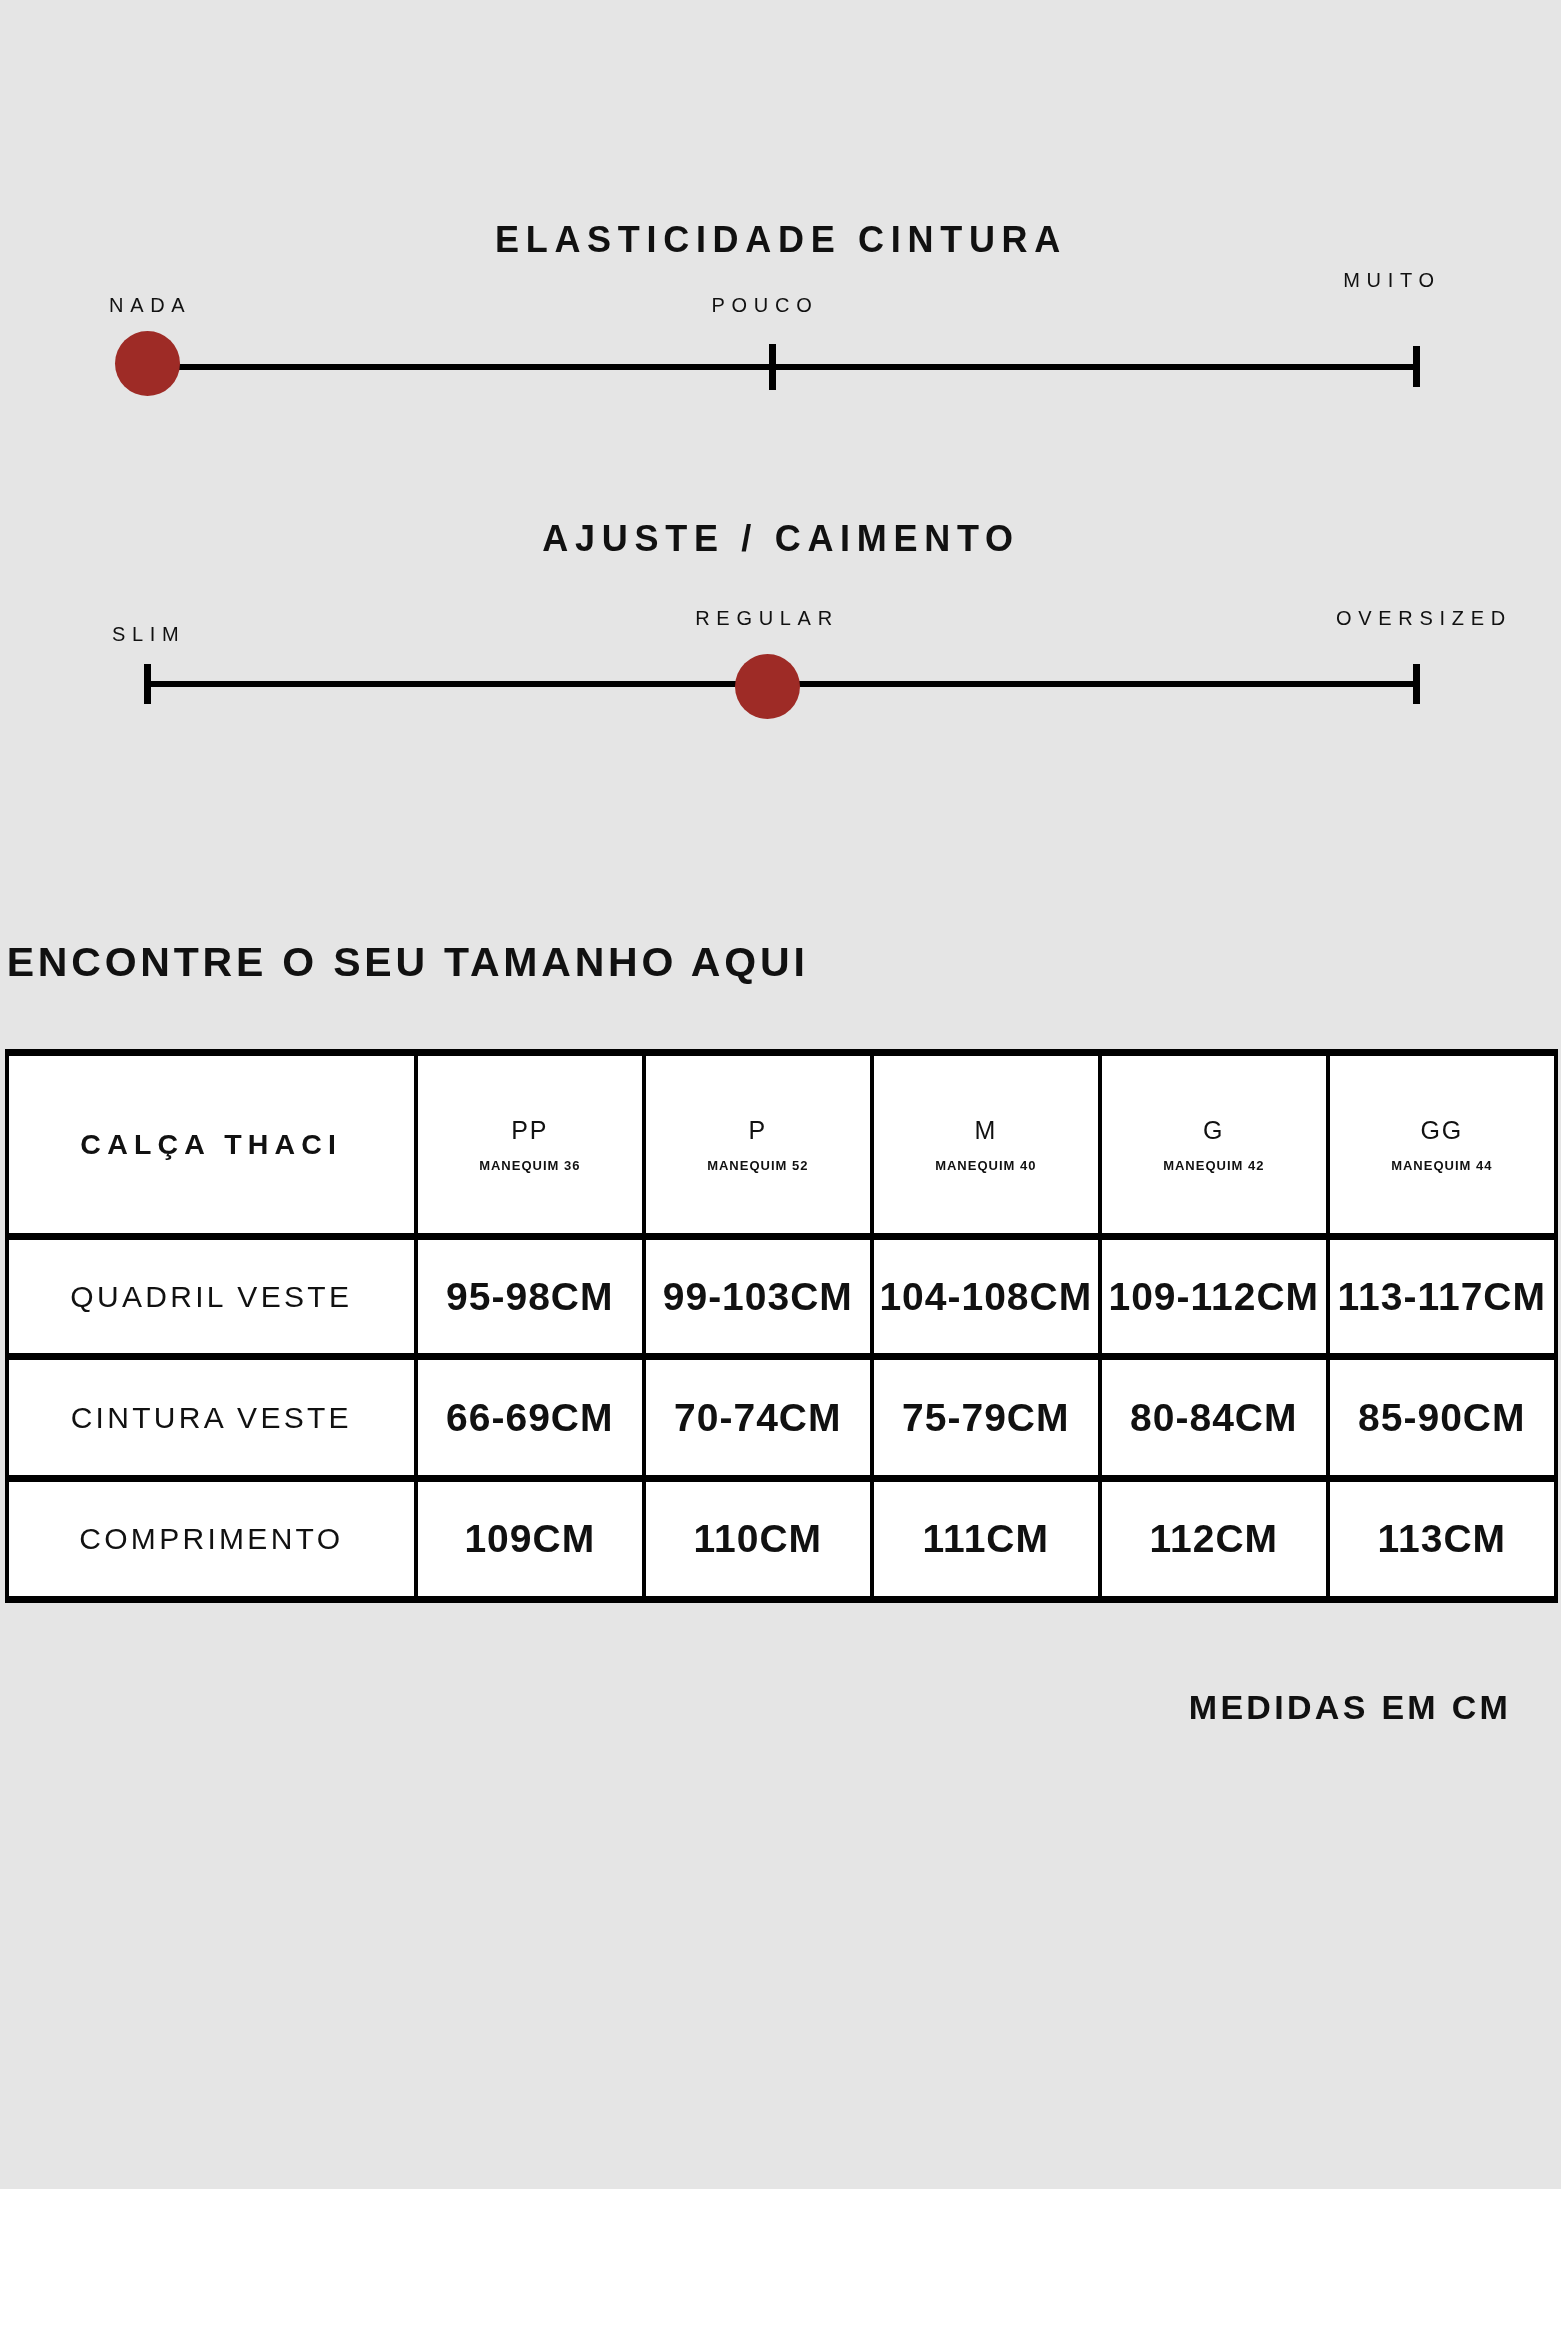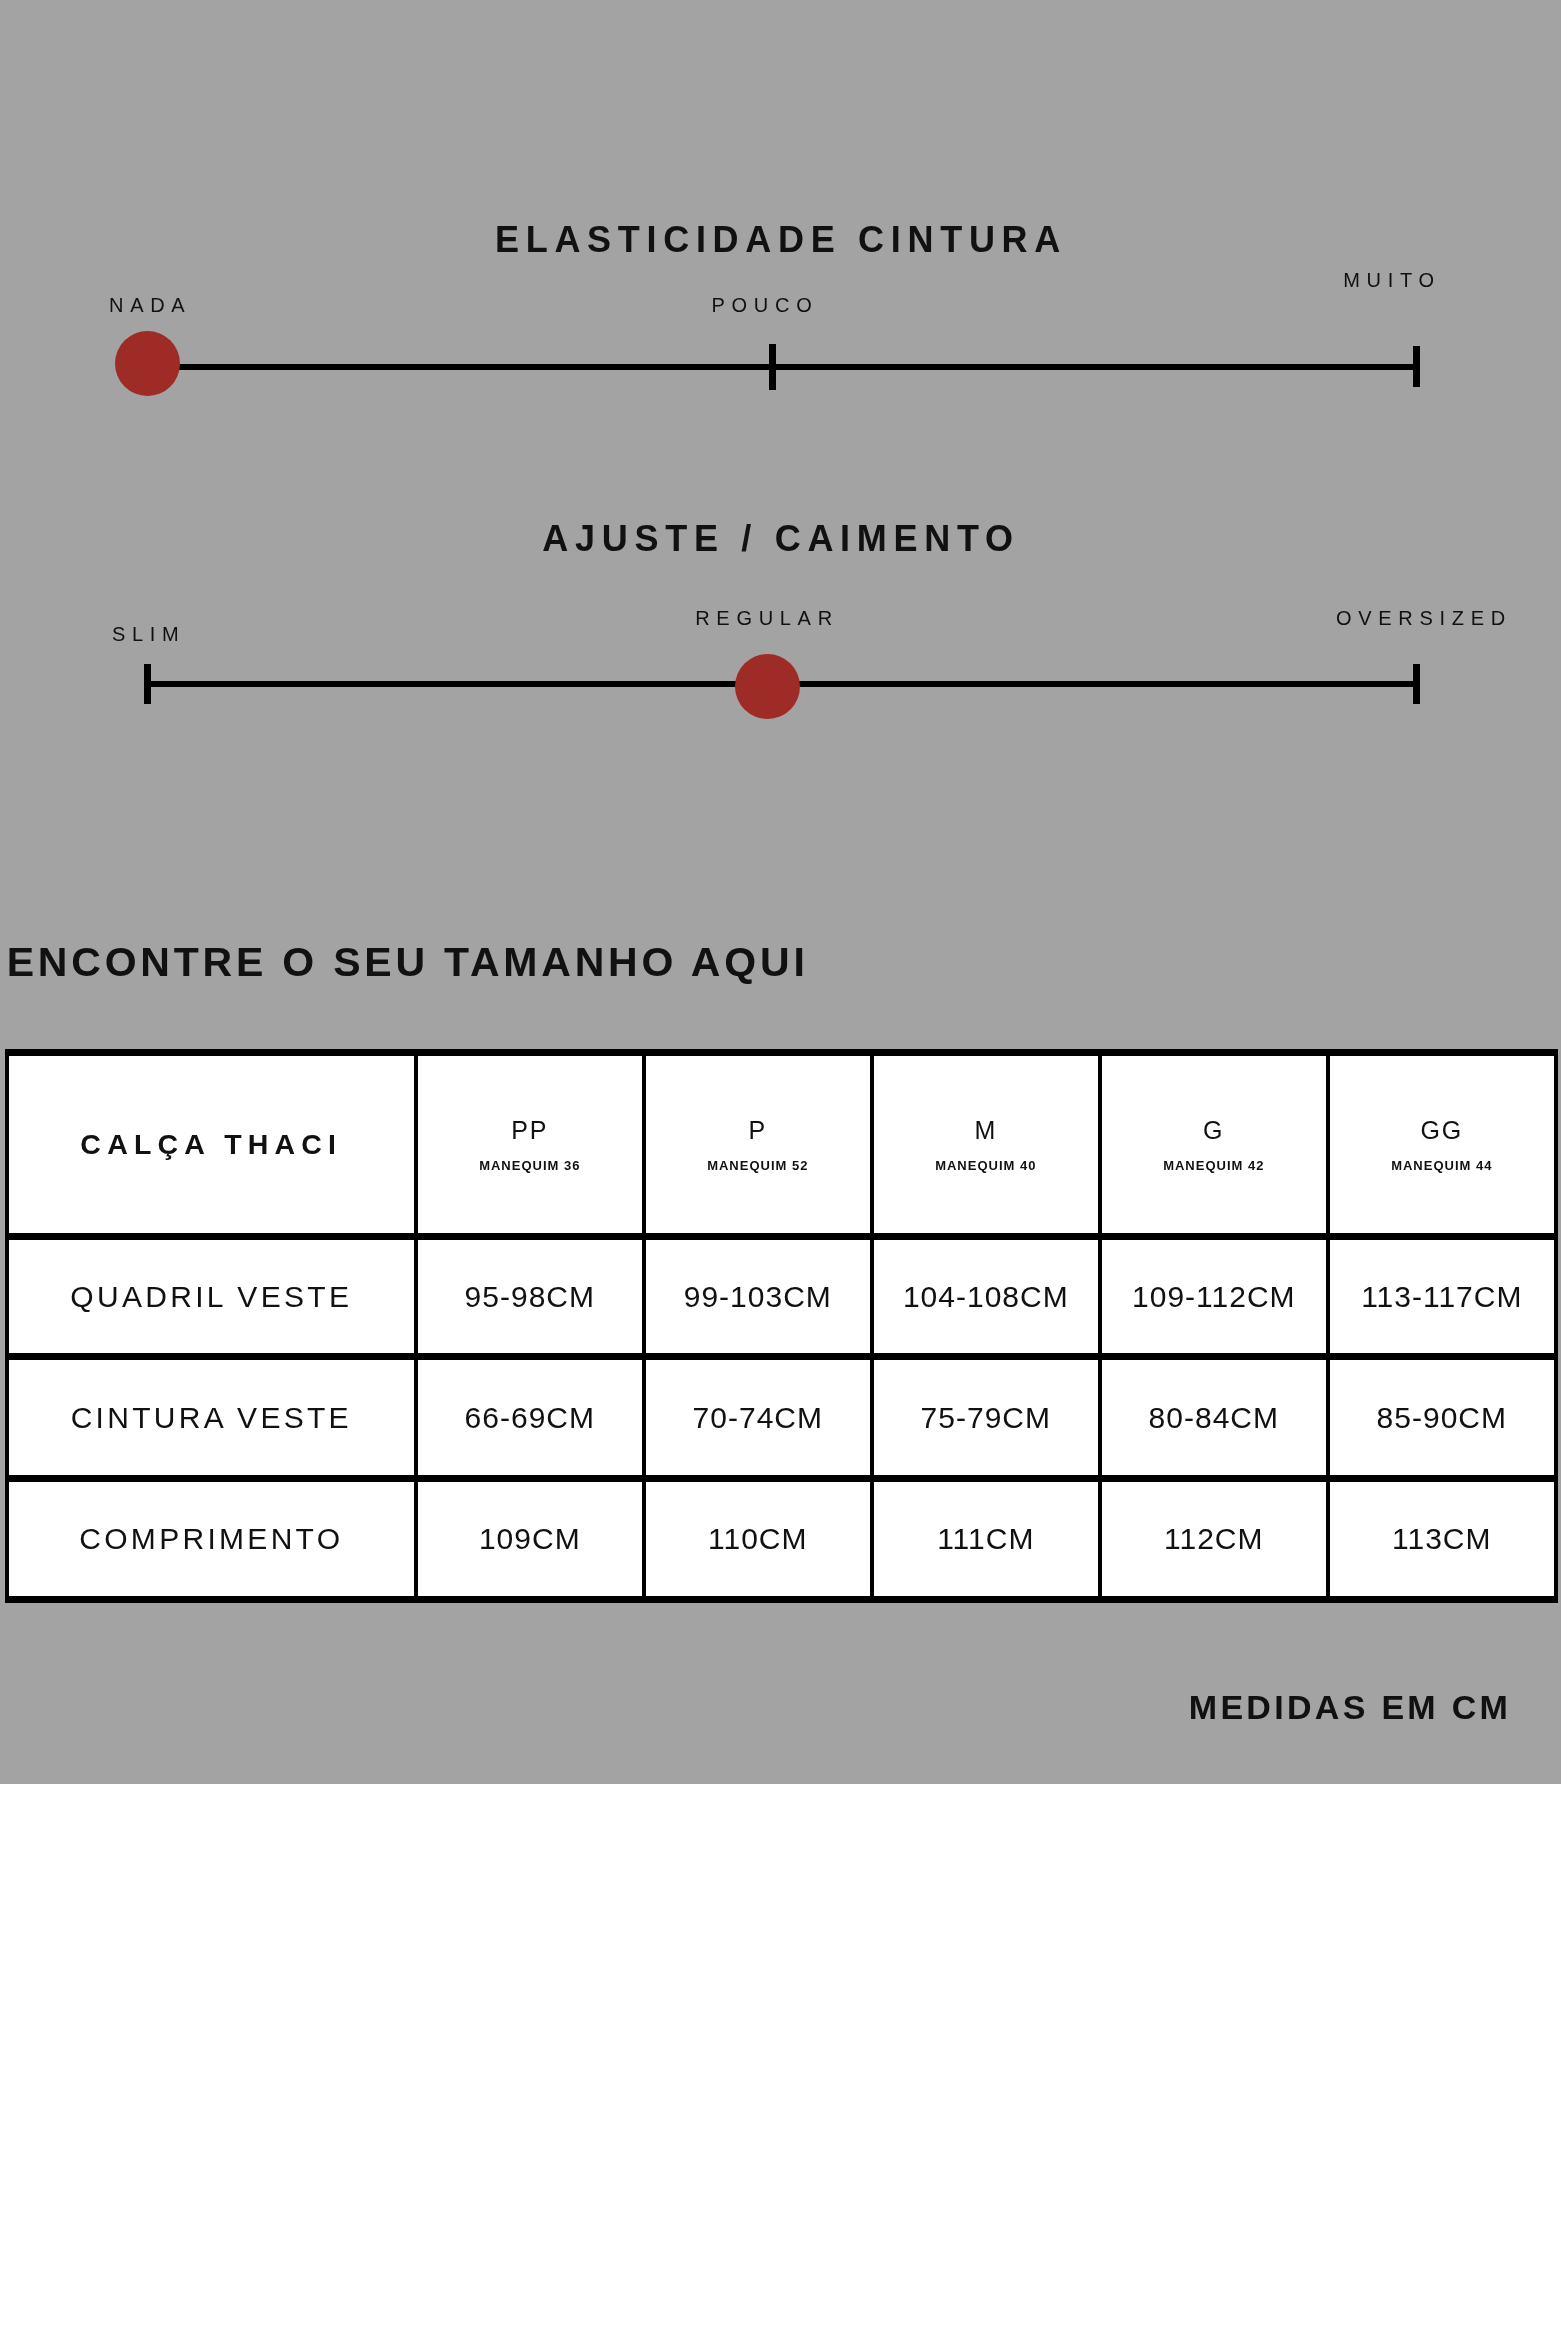--- a/index.html
+++ b/index.html
@@ -1,20 +1,20 @@
 <!DOCTYPE html>
 <html style="font-size:7.6px"><head>
 <meta charset="utf-8">
 <style>
   html,body{margin:0;padding:0;background:#ffffff;}
   .page{
     position:relative;
     width:1561px;
-    height:1784px;
-    background:#a3a3a3;
+    height:2189px;
+    background:#e5e5e5;
     font-family:"Liberation Sans", sans-serif;
     color:#111111;
     overflow:hidden;
   }
   
   .sec-title{
     position:absolute;
     left:143px;
     width:1276px;
     text-align:center;
@@ -106,22 +106,22 @@
     letter-spacing:1px;
     white-space:nowrap;
   }
   .row-label{
     font-size:30px;
     font-weight:400;
     letter-spacing:3.3px;
     white-space:nowrap;
   }
   .cell-value{
-    font-size:30px;
-    font-weight:400;
+    font-size:39px;
+    font-weight:700;
     letter-spacing:1px;
     white-space:nowrap;
   }
   .units-note{
     position:absolute;
     left:1179px;
     top:1690px;
     width:342px;
     text-align:center;
     font-size:34px;

